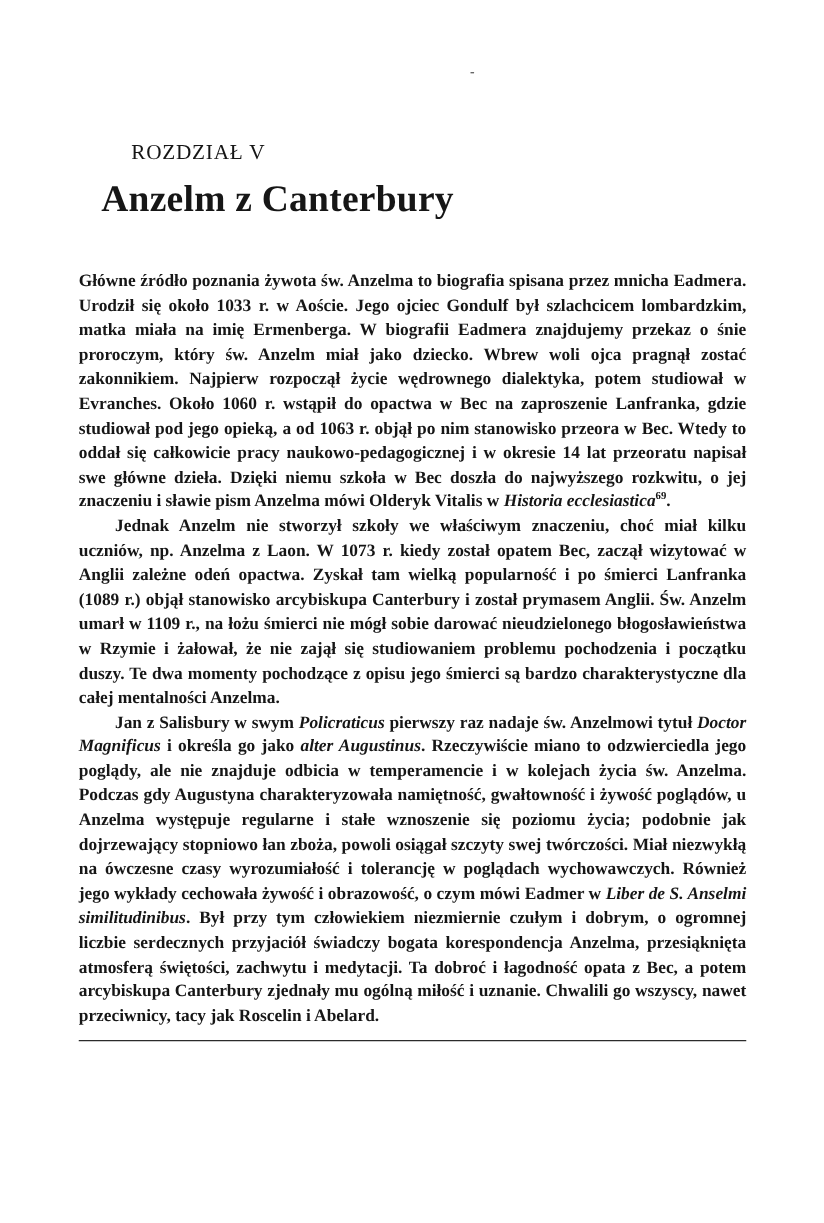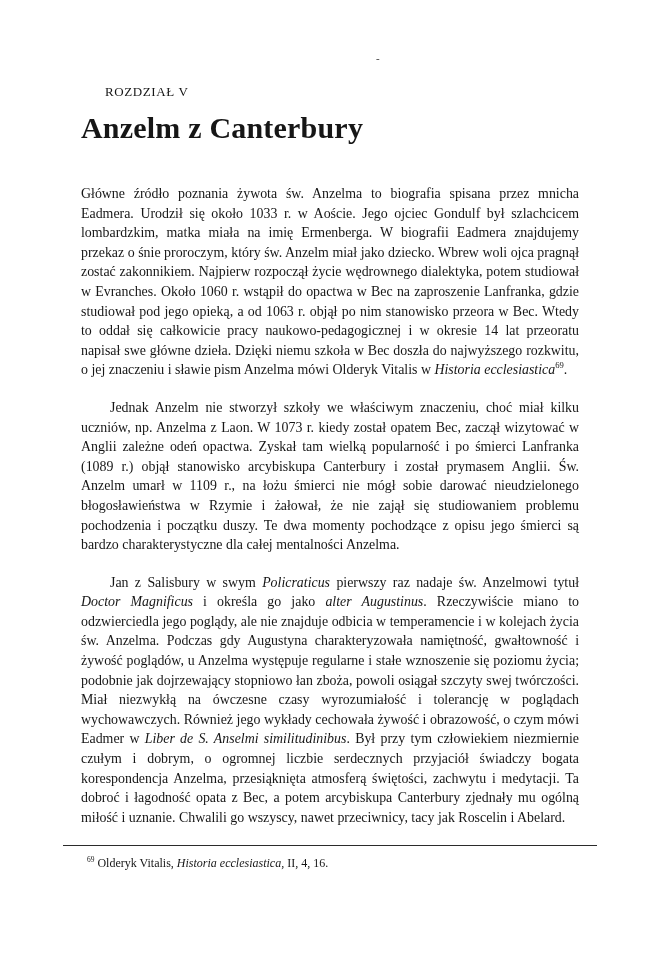--- a/index.html
+++ b/index.html
@@ -20,40 +20,40 @@
   }
   .top-mark {
     position: absolute;
     left: 376px;
     top: 52px;
     font-size: 11px;
     color: #333;
     letter-spacing: 0;
   }
   .chapter {
-    margin-top: 84px;
+    margin-top: 112px;
     margin-left: 42px;
-    font-size: 13px;
+    font-size: 17px;
     letter-spacing: 0.6px;
     font-weight: normal;
   }
   .title {
     margin-top: 11px;
     margin-left: 18px;
     font-size: 30px;
     font-weight: bold;
     letter-spacing: 0.2px;
   }
   .body-text {
     margin-top: 39px;
     font-size: 13.9px;
     line-height: 19.6px;
     text-align: justify;
   }
-  .body-text p { margin: 18px; }
+  .body-text p { margin: 0; font-weight: bold; }
   .body-text p.indent { text-indent: 29px; }
   sup {
     font-size: 0.62em;
     vertical-align: super;
     line-height: 0;
   }
   .footnote-rule {
     margin-top: 9px;
     width: 534px;
     height: 0;
@@ -78,15 +78,14 @@
   <h1 class="title" style="margin-bottom:0;">Anzelm z Canterbury</h1>
 
   <div class="body-text">
     <p><span>Główne źródło poznania żywota św. Anzelma to biografia spisana przez mnicha Eadmera. Urodził się około 1033 r. w Aoście. Jego ojciec Gondulf był szlachcicem lombardzkim, matka miała na imię Ermenberga. W biografii Eadmera znajdujemy przekaz o śnie proroczym, który św. Anzelm miał jako dziecko. Wbrew woli ojca pragnął zostać zakonnikiem. Najpierw rozpoczął życie wędrownego dialektyka, potem studiował w Evranches. Około 1060 r. wstąpił do opactwa w Bec na zaproszenie Lanfranka, gdzie studiował pod jego opieką, a od 1063 r. objął po nim stanowisko przeora w Bec. Wtedy to oddał się całkowicie pracy naukowo-pedagogicznej i w okresie 14 lat przeoratu napisał swe główne dzieła. Dzięki niemu szkoła w Bec doszła do najwyższego rozkwitu, o jej znaczeniu i sławie pism Anzelma mówi Olderyk Vitalis w </span><span style="font-style: italic;">Historia ecclesiastica</span><sup>69</sup><span>.</span></p>
     <p class="indent"><span>Jednak Anzelm nie stworzył szkoły we właściwym znaczeniu, choć miał kilku uczniów, np. Anzelma z Laon. W 1073 r. kiedy został opatem Bec, zaczął wizytować w Anglii zależne odeń opactwa. Zyskał tam wielką popularność i po śmierci Lanfranka (1089 r.) objął stanowisko arcybiskupa Canterbury i został prymasem Anglii. Św. Anzelm umarł w 1109 r., na łożu śmierci nie mógł sobie darować nieudzielonego błogosławieństwa w Rzymie i żałował, że nie zajął się studiowaniem problemu pochodzenia i początku duszy. Te dwa momenty pochodzące z opisu jego śmierci są bardzo charakterystyczne dla całej mentalności Anzelma.</span></p>
     <p class="indent"><span>Jan z Salisbury w swym </span><span style="font-style: italic;">Policraticus</span><span> pierwszy raz nadaje św. Anzelmowi tytuł </span><span style="font-style: italic;">Doctor Magnificus</span><span> i określa go jako </span><span style="font-style: italic;">alter Augustinus</span><span>. Rzeczywiście miano to odzwierciedla jego poglądy, ale nie znajduje odbicia w temperamencie i w kolejach życia św. Anzelma. Podczas gdy Augustyna charakteryzowała namiętność, gwałtowność i żywość poglądów, u Anzelma występuje regularne i stałe wznoszenie się poziomu życia; podobnie jak dojrzewający stopniowo łan zboża, powoli osiągał szczyty swej twórczości. Miał niezwykłą na ówczesne czasy wyrozumiałość i tolerancję w poglądach wychowawczych. Również jego wykłady cechowała żywość i obrazowość, o czym mówi Eadmer w </span><span style="font-style: italic;">Liber de S. Anselmi similitudinibus</span><span>. Był przy tym człowiekiem niezmiernie czułym i dobrym, o ogromnej liczbie serdecznych przyjaciół świadczy bogata korespondencja Anzelma, przesiąknięta atmosferą świętości, zachwytu i medytacji. Ta dobroć i łagodność opata z Bec, a potem arcybiskupa Canterbury zjednały mu ogólną miłość i uznanie. Chwalili go wszyscy, nawet przeciwnicy, tacy jak Roscelin i Abelard.</span></p>
   </div>
 
   <div class="footnote-rule"></div>
 
-  <div class="footnote"><sup>69</sup><span> Olderyk Vitalis, </span><span style="font-style: italic;">Historia ecclesiastica</span><span>, II, 4, 16.</span></div>
 
 </div>
 
 </body></html>

